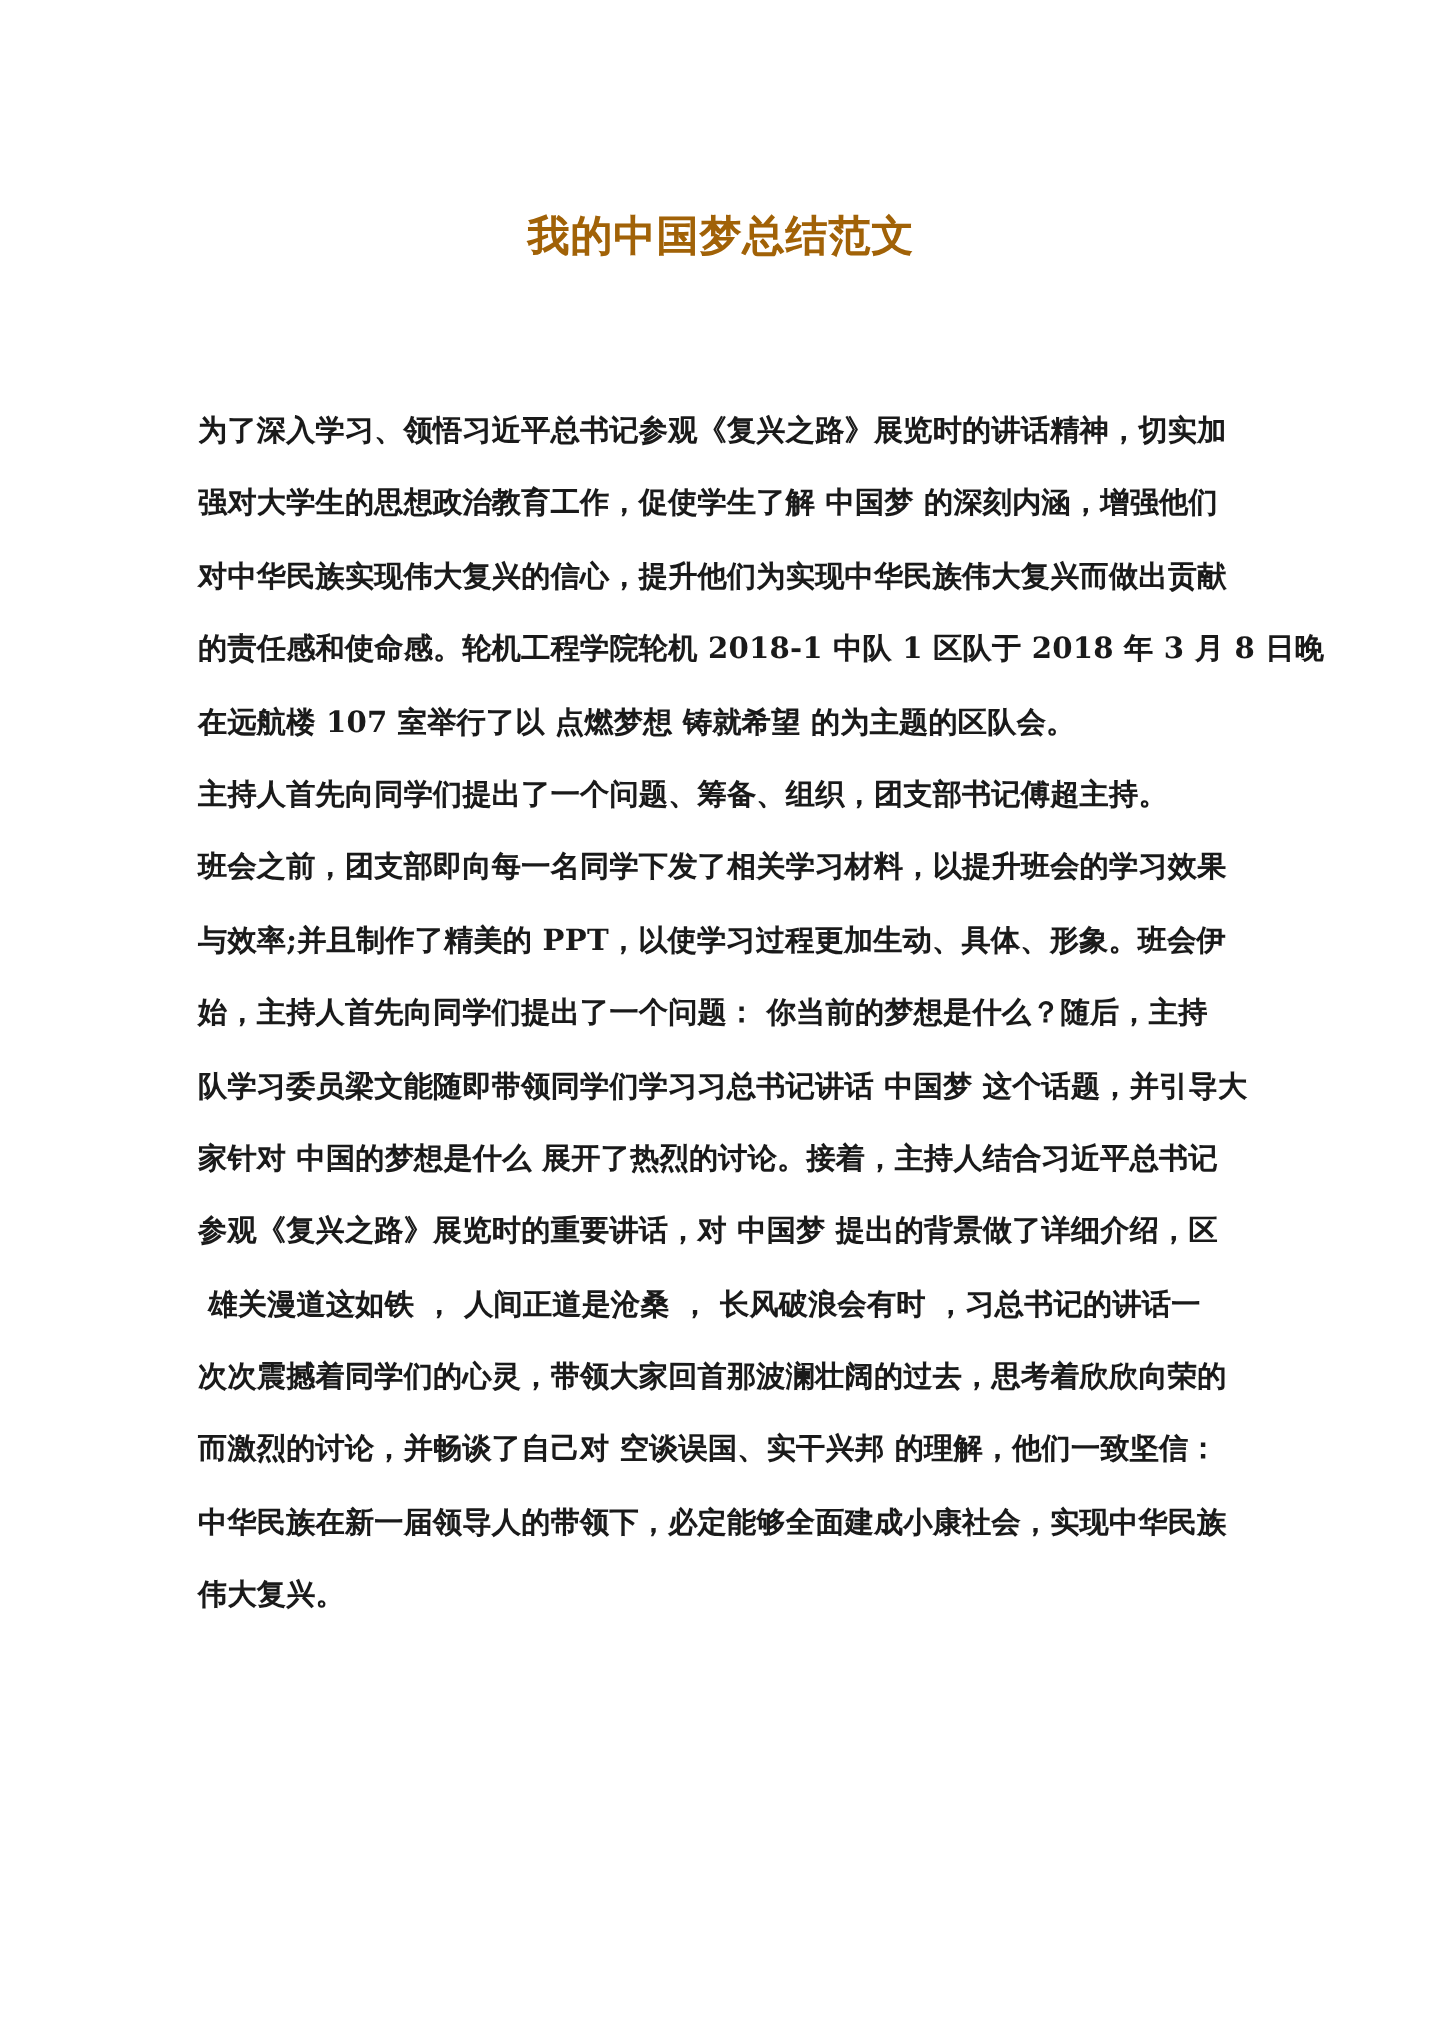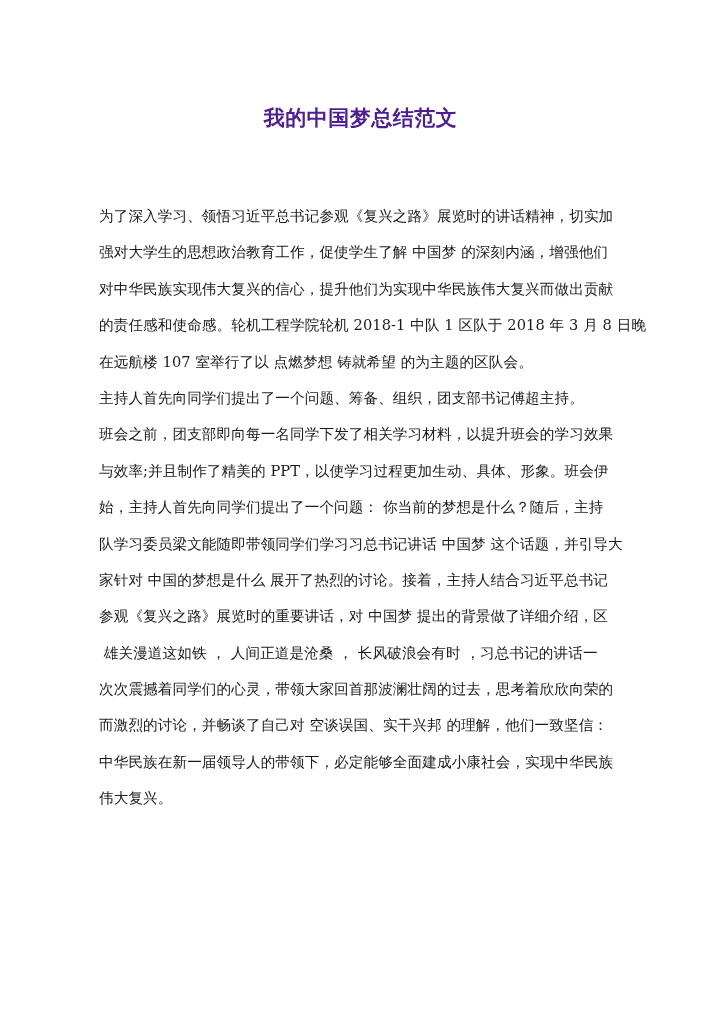--- a/index.html
+++ b/index.html
@@ -26,40 +26,41 @@
   #doc-title {
     position: absolute;
     top: 89px;
     left: 0;
     width: 721px;
     text-align: center;
     font-size: 21px;
     font-weight: bold;
     letter-spacing: 0.5px;
     line-height: 30px;
-    color: #4c1d95;
+    color: #a16207;
   }
   #body-text {
     position: absolute;
     top: 198px;
     left: 99px;
     width: 524px;
   }
   .para {
     margin: 0;
     padding: 0;
   }
   .line {
     font-size: 14.6px;
     line-height: 36.4px;
     height: 36.4px;
     white-space: pre;
     letter-spacing: 0.1px;
     color: #1a1a1a;
     text-align: left;
+    font-weight: bold;
   }
   .line.justify {
     
   }
 </style>
 </head>
 <body>
 
 <div id="page" style="background: rgb(255, 255, 255); color: rgb(26, 26, 26);">
 

